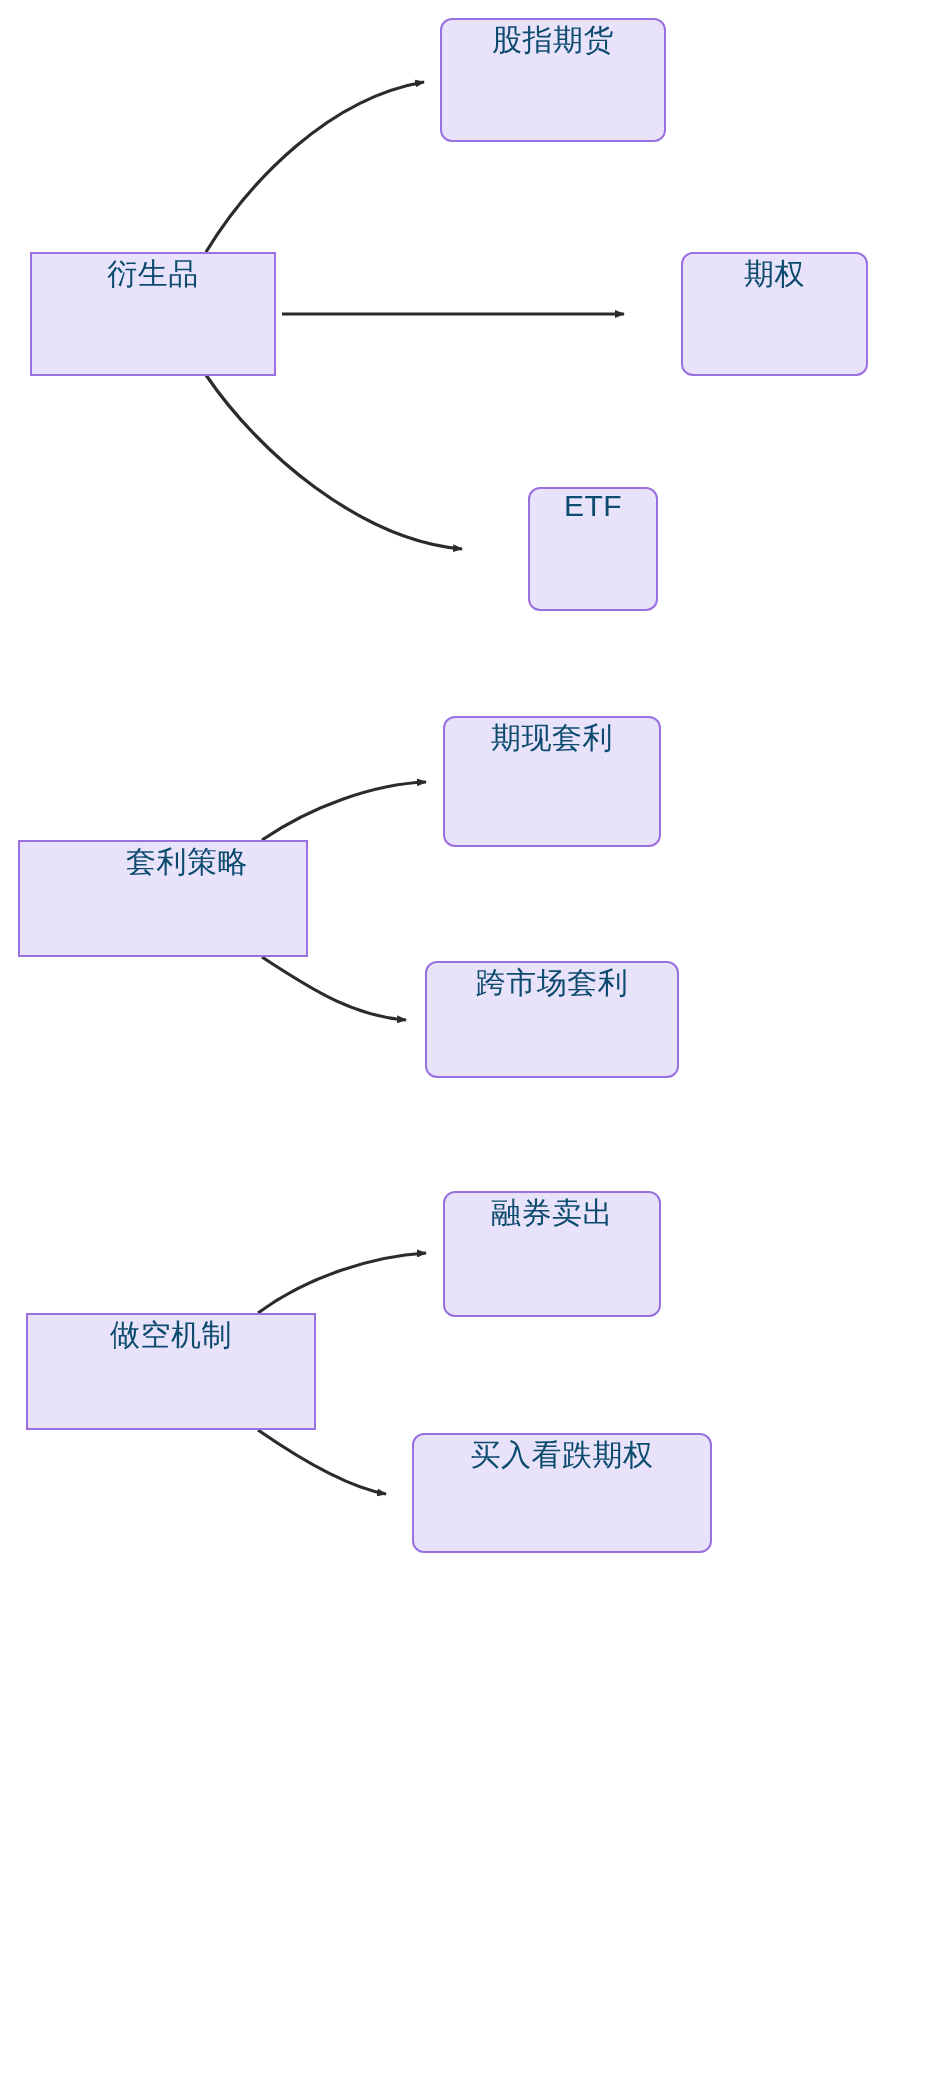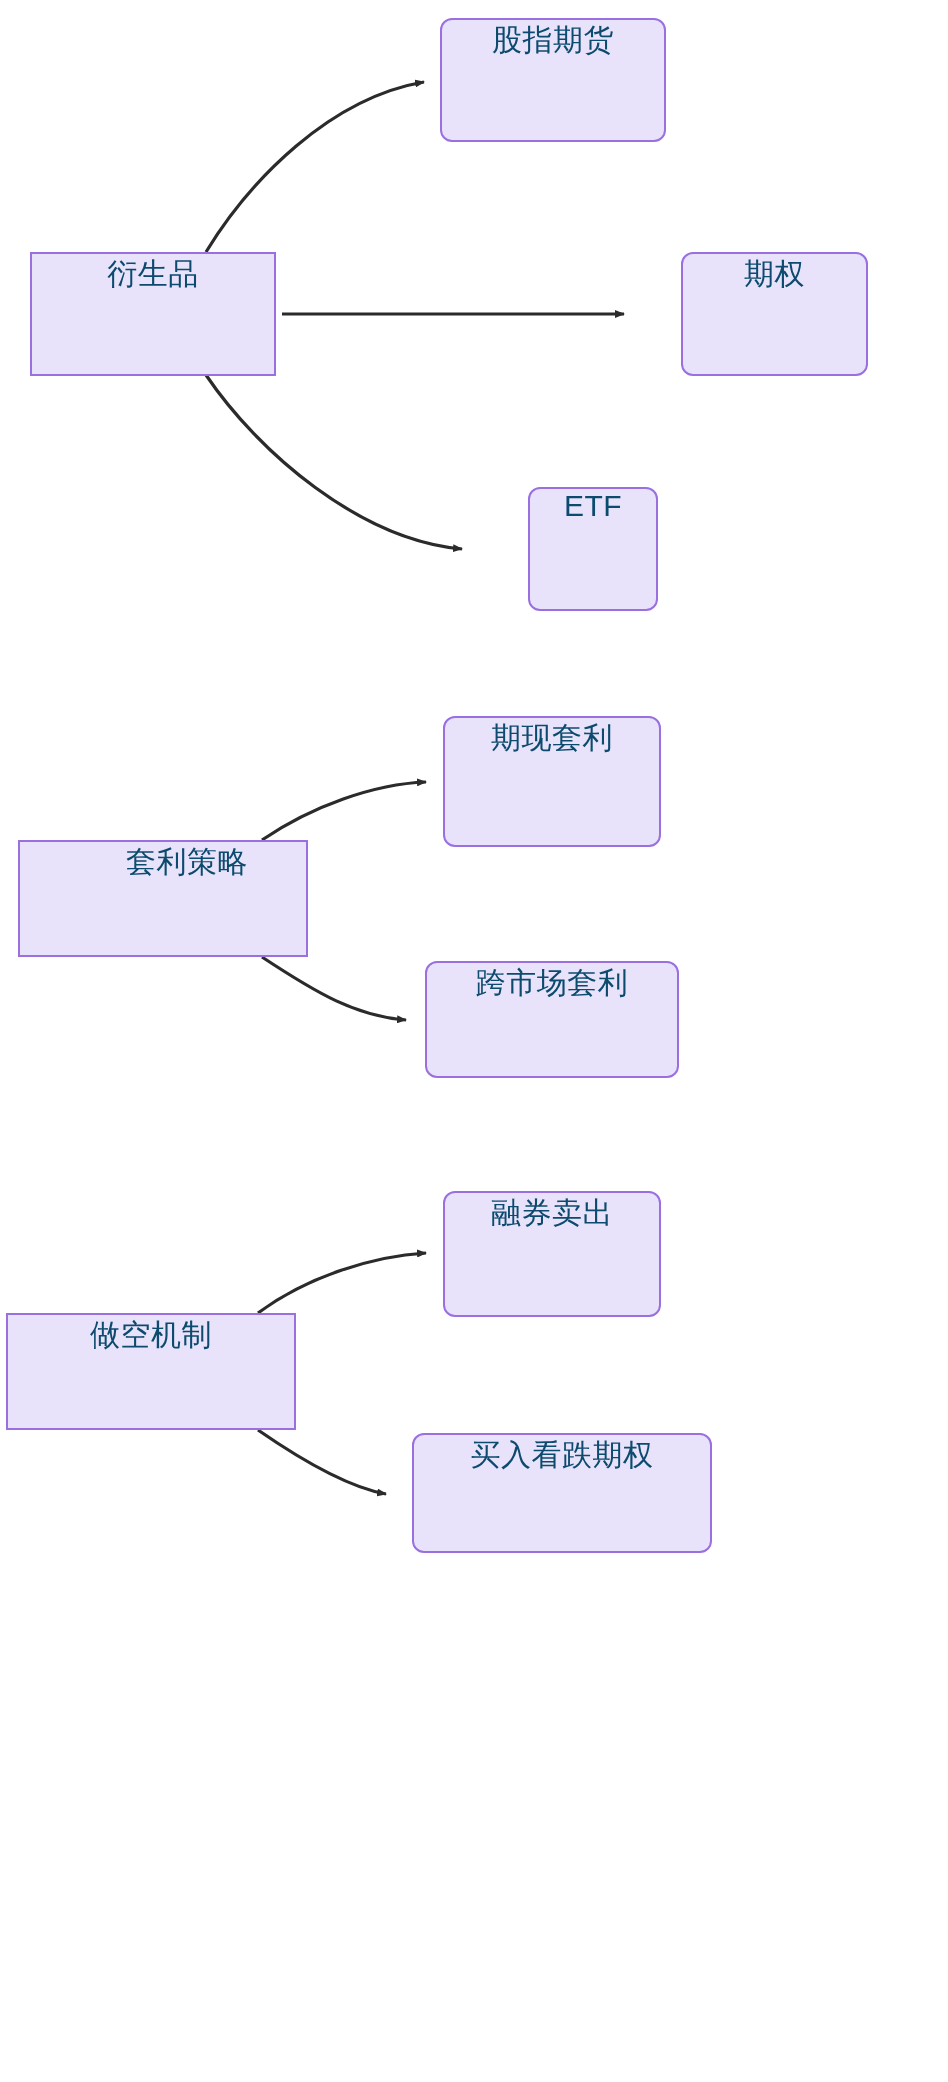--- a/index.html
+++ b/index.html
@@ -58,21 +58,21 @@
   </div>
 
   <div class="node round" style="left:443px;top:716px;width:218px;height:131px;">
     <span class="lbl-cn">期现套利</span>
   </div>
 
   <div class="node round" style="left:425px;top:961px;width:254px;height:117px;">
     <span class="lbl-cn">跨市场套利</span>
   </div>
 
-  <div class="node rect" style="left:6px;top:1313px;width:290px;height:117px;">
+  <div class="node rect" style="left:26px;top:1313px;width:290px;height:117px;">
     <span class="lbl-cn">做空机制</span>
   </div>
 
   <div class="node round" style="left:443px;top:1191px;width:218px;height:126px;">
     <span class="lbl-cn">融券卖出</span>
   </div>
 
   <div class="node round" style="left:404px;top:1433px;width:300px;height:120px;margin-left:8px;">
     <span class="lbl-cn">买入看跌期权</span>
   </div>

